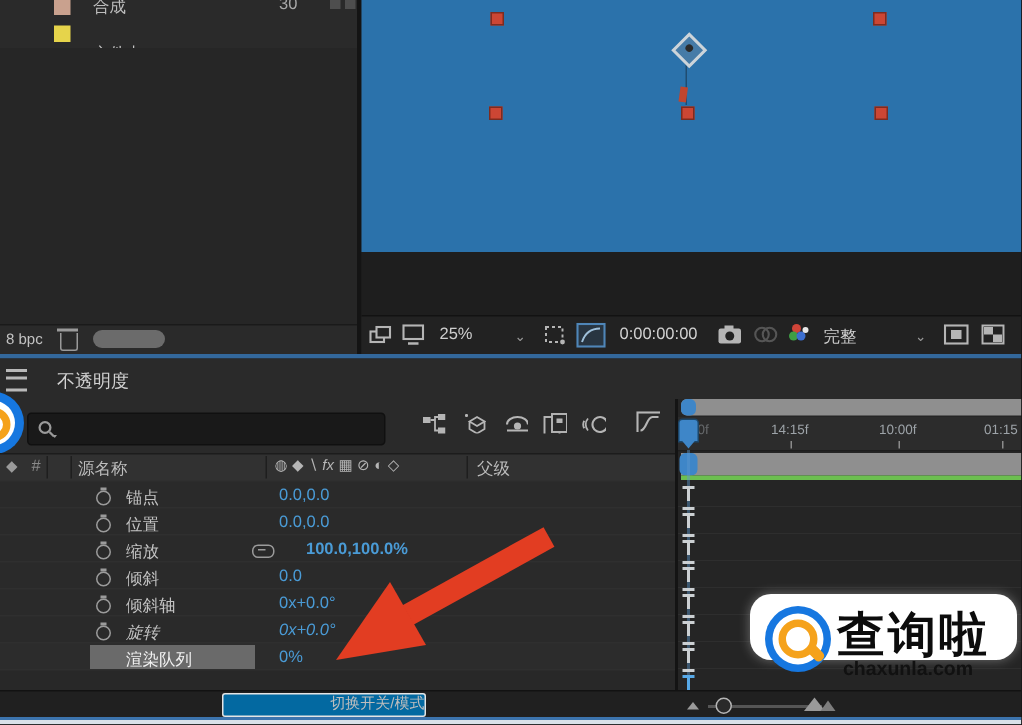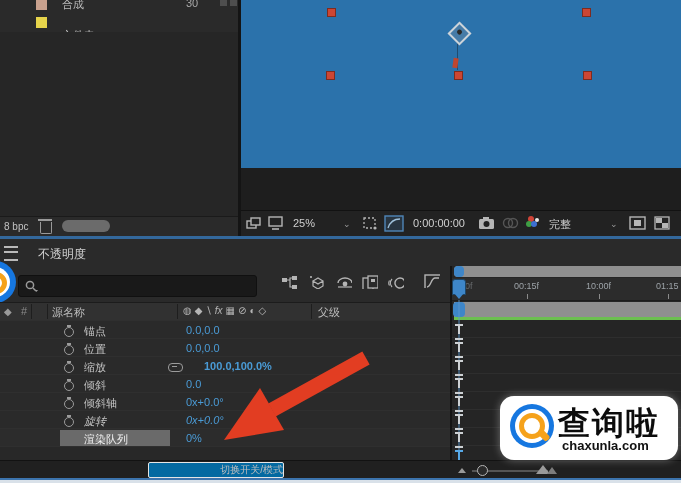--- a/index.html
+++ b/index.html
@@ -262,21 +262,21 @@
 
     <div class="abs rt">
       <div class="abs vdiv" style="left:-2px;top:0;width:2px;height:194px;"></div>
 
       <div class="abs grey" style="left:2px;top:0;width:227px;height:11px;border-radius:4px 0 0 4px;">
         <i class="abs" style="left:0;top:0;width:10px;height:11px;background:#3e86c8;border-radius:4px;"></i>
       </div>
 
       <div class="abs" style="left:0;top:12px;width:229px;height:22px;background:#2c2c2c;border-bottom:1px solid #1d1d1d;">
         <span class="rlab" style="left:13px;opacity:.5;">0f</span>
-        <span class="rlab" style="left:62px;">00:15f</span>
+        <span class="rlab" style="left:62px;">14:15f</span>
         <span class="rlab" style="left:134px;">10:00f</span>
         <span class="rlab" style="left:204px;">01:15</span>
         <i class="tick" style="left:75px;"></i>
           <i class="tick" style="left:147px;"></i>
           <i class="tick" style="left:216px;"></i>
         <span class="abs" style="left:0;top:1px;width:12px;height:14px;background:#3e86c8;border:1px solid #1d4668;border-radius:3px 3px 0 0;"></span>
         <span class="abs" style="left:2px;top:15px;width:0;height:0;border-left:5px solid transparent;border-right:5px solid transparent;border-top:6px solid #3e86c8;"></span>
       </div>
 
       <div class="abs grey" style="left:2px;top:36px;width:227px;height:15px;">
@@ -301,21 +301,21 @@
       <span class="abs" style="left:458px;top:7px;width:0;height:0;border-left:4px solid transparent;border-right:4px solid transparent;border-bottom:5px solid #9a9a9a;"></span>
       <span class="abs" style="left:472px;top:9px;width:76px;height:2px;background:#555;"></span>
       <span class="abs" style="left:477px;top:4px;width:9px;height:9px;border:1.5px solid #b5b5b5;border-radius:50%;background:#2a2a2a;"></span>
       <span class="abs" style="left:536px;top:4px;width:0;height:0;border-left:7px solid transparent;border-right:7px solid transparent;border-bottom:9px solid #9a9a9a;"></span>
       <span class="abs" style="left:547px;top:6px;width:0;height:0;border-left:5px solid transparent;border-right:5px solid transparent;border-bottom:7px solid #7d7d7d;"></span>
     </div>
   </div>
 
   <div class="abs" style="left:0;top:478px;width:681px;height:5px;background:#d9e1e9;border-top:2px solid #3c74ae;box-sizing:border-box;"></div>
 
-  <div class="abs wm" style="left:500px;top:396px;width:178px;height:64px;">
+  <div class="abs wm" style="left:500px;top:396px;width:178px;height:44px;">
     <div class="wmlogo">
       <i class="w"></i>
         <i class="o"></i>
         <i class="h"></i>
     </div>
     <span class="wmtitle txt">查询啦</span>
     <span class="wmurl txt">chaxunla.com</span>
   </div>
 
   <svg class="abs" style="left:0;top:0;pointer-events:none;" width="681" height="483">

